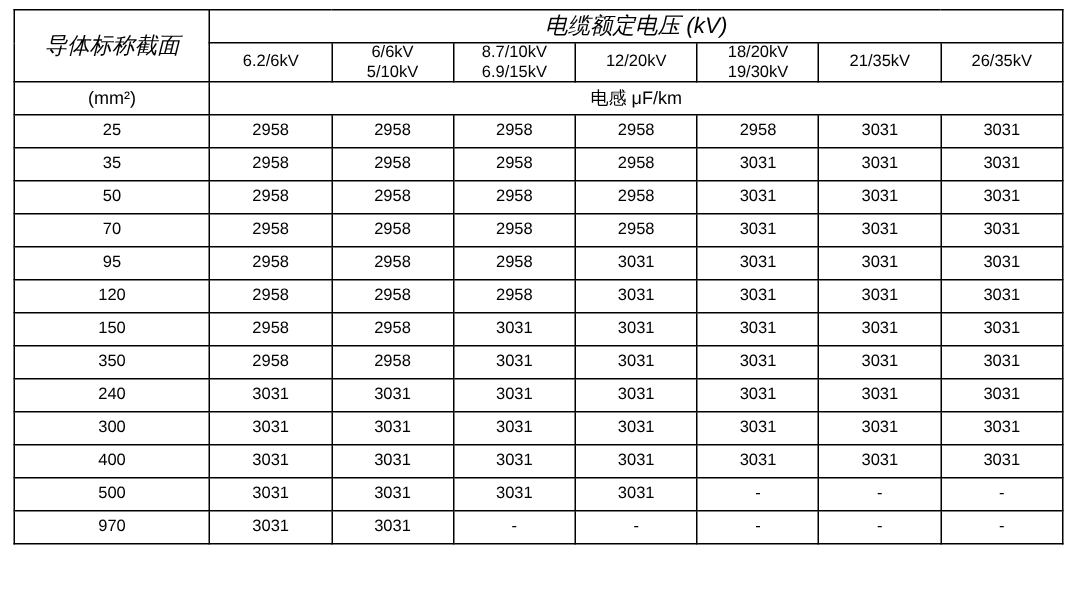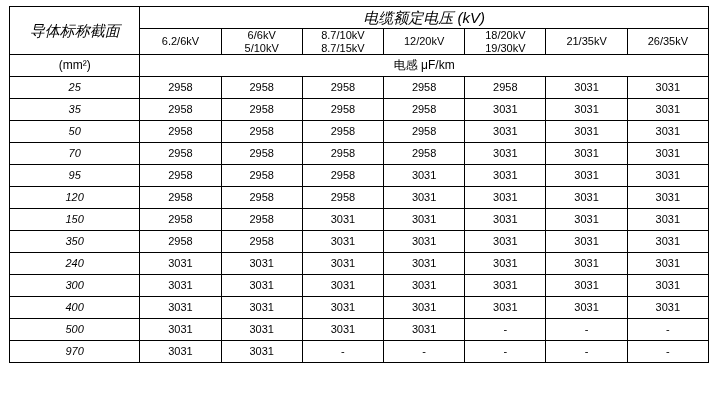--- a/index.html
+++ b/index.html
@@ -53,21 +53,20 @@
     height: 34px;
     font-size: 12px;
     margin-top: 32px;
   }
   .area-cell {
     font-size: 11px;
     height: 30px;
   }
   .sec-cell {
     font-size: 11px;
-    font-style: italic;
   }
   .val-cell {
     font-size: 11px;
   }
   .rowline { height: 21px; }
 </style>
 </head>
 <body>
 
 <div id="sheet">
@@ -91,21 +90,21 @@
         <td class="hdr-sub">
           <span class="l1">6.2/6kV</span>
           <span class="l2"></span>
         </td>
         <td class="hdr-sub">
           <span class="l1">6/6kV</span>
           <span class="l2">5/10kV</span>
         </td>
         <td class="hdr-sub">
           <span class="l1">8.7/10kV</span>
-          <span class="l2">8.7/15kV</span>
+          <span class="l2">6.9/15kV</span>
         </td>
         <td class="hdr-sub">
           <span class="l1">12/20kV</span>
           <span class="l2"></span>
         </td>
         <td class="hdr-sub">
           <span class="l1">18/20kV</span>
           <span class="l2">19/30kV</span>
         </td>
         <td class="hdr-sub">

